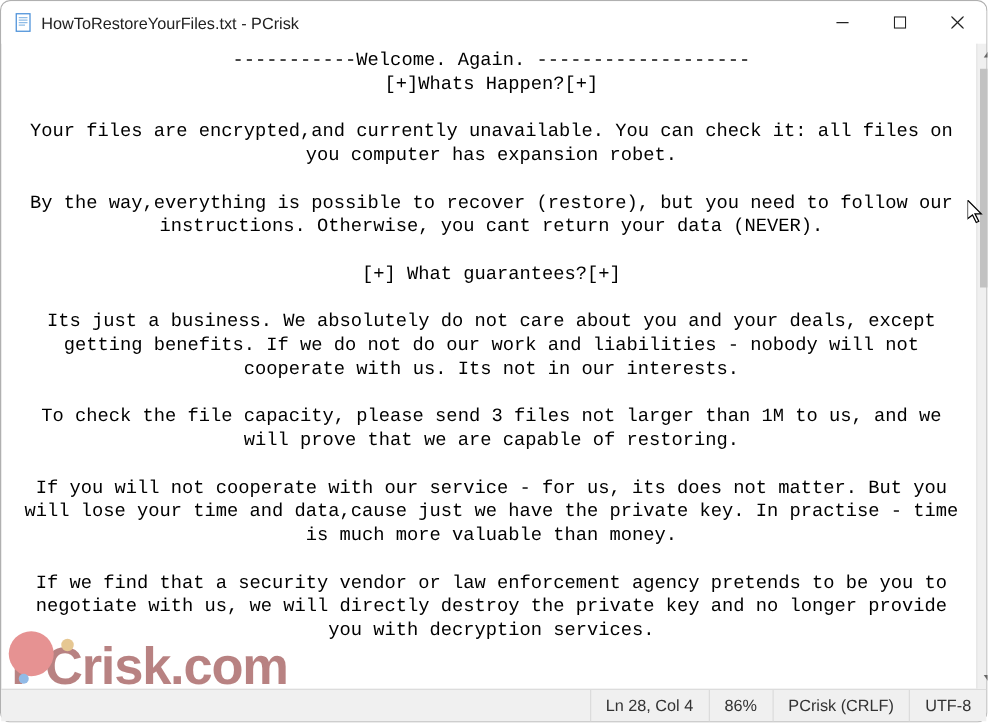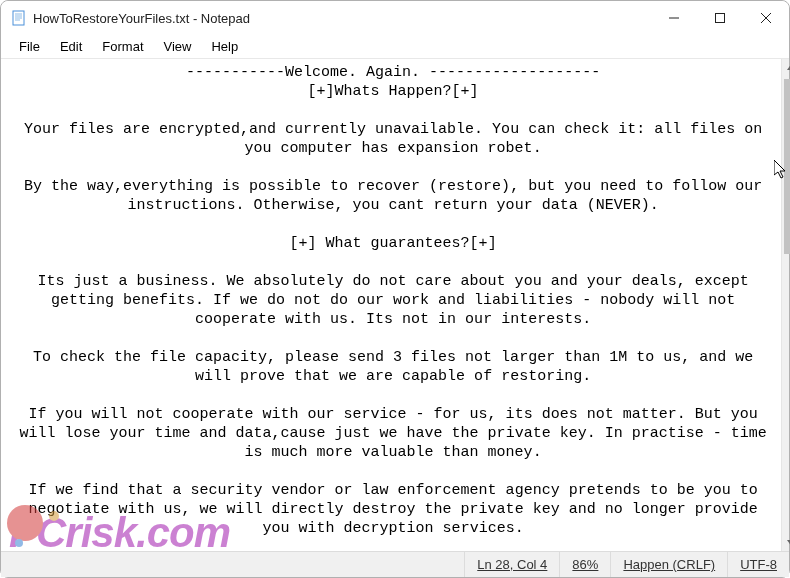--- a/index.html
+++ b/index.html
@@ -88,41 +88,39 @@
     background: #f0f0f0;
     border-top: 1px solid #dcdcdc;
     display: flex; align-items: stretch;
     font-size: 13px; color: #333;
   }
   .status-cell {
     border-left: 1px solid #dcdcdc;
     display:flex; align-items:center;
     padding: 0 12px;
     white-space: nowrap;
-    text-decoration: underline;
   }
   .status-spacer { flex:1; border-left:none; }
   .cursor-arrow {
     position:absolute;
     pointer-events:none;
     z-index: 50;
   }
   .watermark {
     position:absolute;
     left: 8px; bottom: 20px;
     z-index: 40;
     pointer-events:none;
     opacity: 0.55;
   }
   .watermark .wm-text {
     font-family: Arial, sans-serif;
     font-size: 42px;
-    font-style: italic;
     font-weight: bold;
-    color: #a21caf;
+    color: #7f1d1d;
     letter-spacing: -1px;
   }
   .watermark .wm-dot {
     position:absolute; border-radius:50%;
   }
 </style>
 </head>
 <body>
 
 <div class="window">
@@ -130,48 +128,41 @@
   <div class="titlebar">
     <span class="icon">
       <svg width="16" height="16" viewBox="0 0 16 16">
         <rect x="2" y="1" width="11" height="14" fill="#fff" stroke="#4a90d9" stroke-width="1"></rect>
         <line x1="4" y1="4" x2="11" y2="4" stroke="#8fbce6" stroke-width="1"></line>
         <line x1="4" y1="6" x2="11" y2="6" stroke="#8fbce6" stroke-width="1"></line>
         <line x1="4" y1="8" x2="11" y2="8" stroke="#8fbce6" stroke-width="1"></line>
         <line x1="4" y1="10" x2="9" y2="10" stroke="#8fbce6" stroke-width="1"></line>
       </svg>
     </span>
-    <span class="title">HowToRestoreYourFiles.txt - Notepad</span>
+    <span class="title">HowToRestoreYourFiles.txt - PCrisk</span>
     <div class="win-controls">
       <div class="win-btn">
         <svg width="10" height="10" viewBox="0 0 10 10">
             <line x1="0" y1="5" x2="10" y2="5" stroke="#222" stroke-width="1"></line>
           </svg>
       </div>
       <div class="win-btn">
         <svg width="10" height="10" viewBox="0 0 10 10">
             <rect x="0.5" y="0.5" width="9" height="9" fill="none" stroke="#222" stroke-width="1"></rect>
           </svg>
       </div>
       <div class="win-btn">
         <svg width="10" height="10" viewBox="0 0 10 10">
             <line x1="0" y1="0" x2="10" y2="10" stroke="#222" stroke-width="1"></line>
             <line x1="10" y1="0" x2="0" y2="10" stroke="#222" stroke-width="1"></line>
           </svg>
       </div>
     </div>
   </div>
 
-  <div class="menubar">
-    <span class="menu-item">File</span>
-    <span class="menu-item">Edit</span>
-    <span class="menu-item">Format</span>
-    <span class="menu-item">View</span>
-    <span class="menu-item">Help</span>
-  </div>
 
   <div class="content-wrap">
     <div class="content">-----------Welcome. Again. -------------------
 [+]Whats Happen?[+]
 
 Your files are encrypted,and currently unavailable. You can check it: all files on you computer has expansion robet.
 
 By the way,everything is possible to recover (restore), but you need to follow our instructions. Otherwise, you cant return your data (NEVER).
 
 [+] What guarantees?[+]
@@ -195,21 +186,21 @@
             <polygon points="1,2 8,2 4.5,7" fill="#666"></polygon>
           </svg>
       </div>
     </div>
   </div>
 
   <div class="statusbar">
     <div class="status-spacer"></div>
     <div class="status-cell">Ln 28, Col 4</div>
     <div class="status-cell">86%</div>
-    <div class="status-cell">Happen (CRLF)</div>
+    <div class="status-cell">PCrisk (CRLF)</div>
     <div class="status-cell">UTF-8</div>
   </div>
 
   <div class="watermark">
     <div class="wm-dot" style="width:36px;height:36px;background:#d23a3a;left:-2px;top:-4px;"></div>
     <div class="wm-dot" style="width:10px;height:10px;background:#d29a3a;left:40px;top:2px;"></div>
     <div class="wm-dot" style="width:8px;height:8px;background:#3a82d2;left:6px;top:30px;"></div>
     <span class="wm-text">PCrisk.com</span>
   </div>
 

